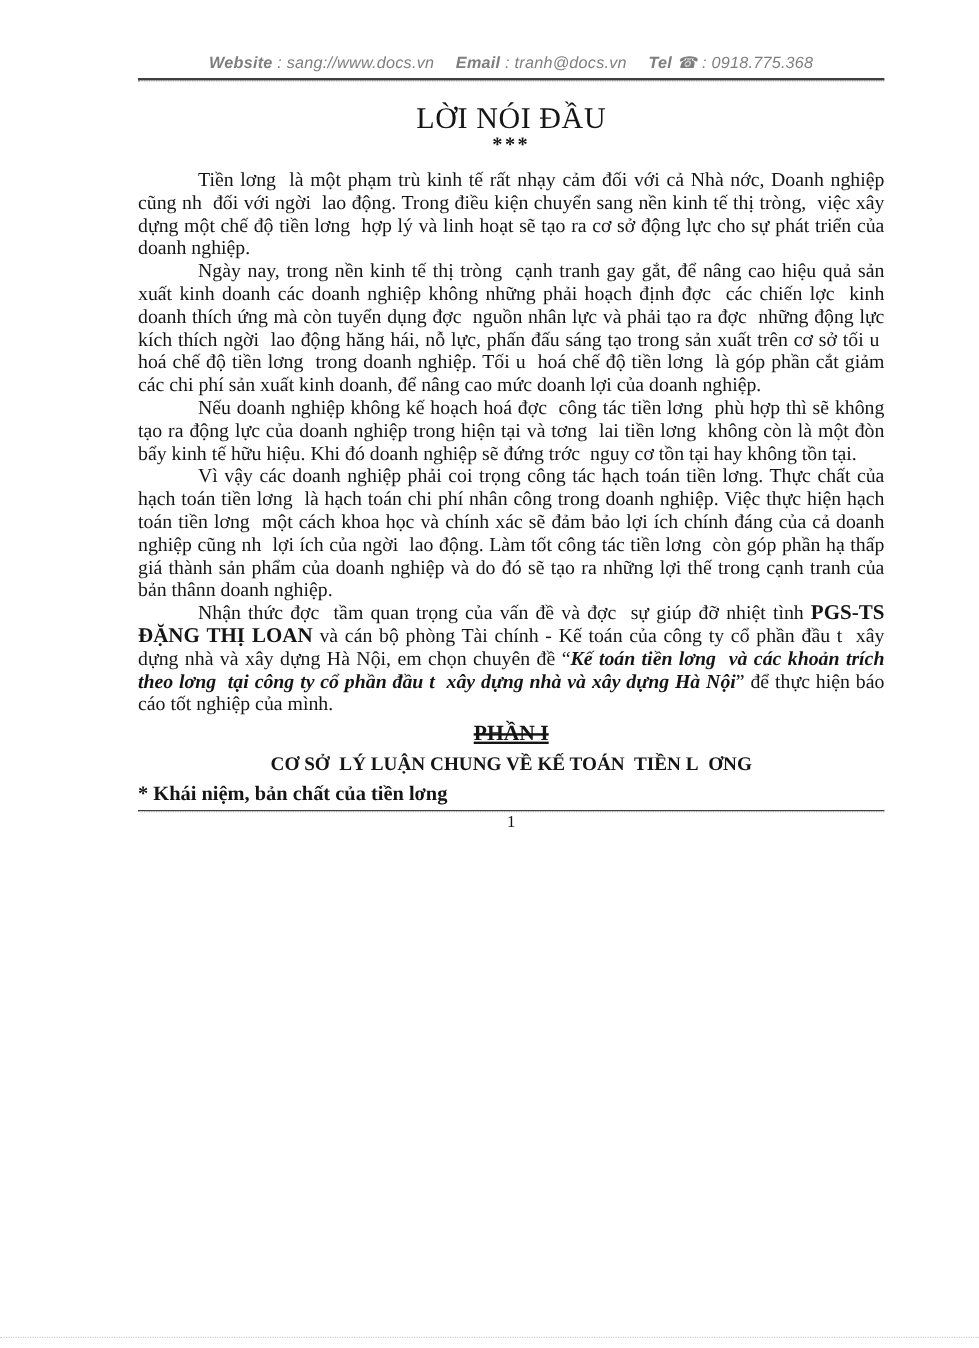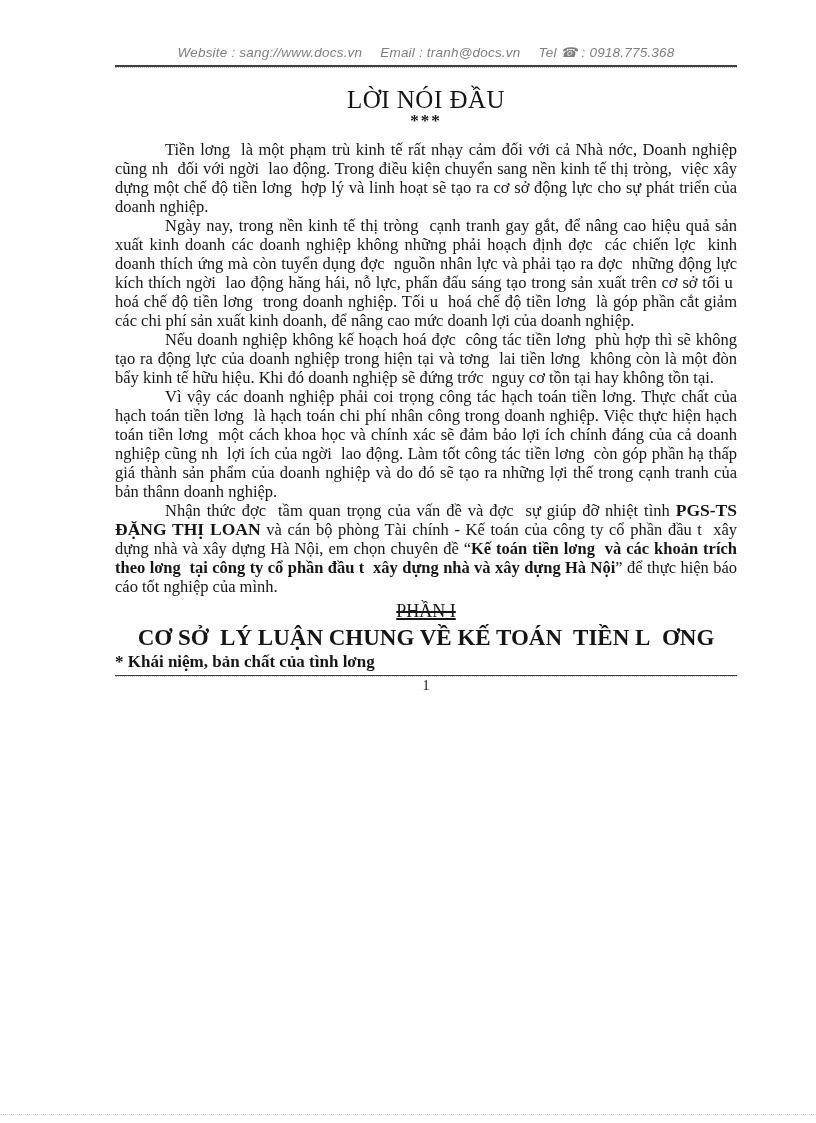--- a/index.html
+++ b/index.html
@@ -18,21 +18,21 @@
     text-align: center;
     font-family: "Liberation Sans", sans-serif;
     font-style: italic;
     font-size: 13.5px;
     color: #7e7e7e;
     letter-spacing: 0.2px;
     padding-bottom: 5px;
     white-space: nowrap;
   }
   .doc-header .seg { margin: 0 9px; }
-  .doc-header b { font-weight: normal; }
+  .doc-header b { font-weight: bold; }
   .header-rule {
     height: 0;
     border-top: 2px solid #3f3f3f;
     border-bottom: 1px dotted #b5b5b5;
   }
 
   
   .main-title {
     margin: 18px 0 0 0;
     text-align: center;
@@ -51,37 +51,37 @@
 
   
   p.body {
     margin: 0;
     font-size: 16.5px;
     line-height: 19px;
     text-align: justify;
     text-indent: 50px;
   }
   .advisor { font-weight: bold; font-size: 17.5px; }
-  .topic-bold { font-weight: bold; }
+  .topic-bold { font-weight: bold; font-style: italic; }
 
   
   .part-heading {
     margin: 5px 0 2px 0;
     text-align: center;
     font-size: 18px;
-    font-weight: normal;
+    font-weight: bold;
   }
   .part-heading .strike-underline {
     text-decoration: underline line-through;
     text-decoration-thickness: 1.5px;
   }
   .chapter-title {
     margin: 5px 0 4px 0;
     text-align: center;
-    font-size: 23px;
+    font-size: 16px;
     font-weight: bold;
     line-height: 21px;
   }
   .section-heading {
     margin: 4px 0 0 0;
     font-size: 15.5px;
     font-weight: bold;
     line-height: 20.5px;
     text-align: justify;
     letter-spacing: 0.4px;
@@ -129,21 +129,21 @@
   <p class="body">Nếu doanh nghiệp không kế hoạch hoá đợc&nbsp; công tác tiền lơng&nbsp; phù hợp thì sẽ không tạo ra động lực của doanh nghiệp trong hiện tại và tơng&nbsp; lai tiền lơng&nbsp; không còn là một đòn bẩy kinh tế hữu hiệu. Khi đó doanh nghiệp sẽ đứng trớc&nbsp; nguy cơ tồn tại hay không tồn tại.</p>
   <p class="body">Vì vậy các doanh nghiệp phải coi trọng công tác hạch toán tiền lơng. Thực chất của hạch toán tiền lơng&nbsp; là hạch toán chi phí nhân công trong doanh nghiệp. Việc thực hiện hạch toán tiền lơng&nbsp; một cách khoa học và chính xác sẽ đảm bảo lợi ích chính đáng của cả doanh nghiệp cũng nh&nbsp; lợi ích của ngời&nbsp; lao động. Làm tốt công tác tiền lơng&nbsp; còn góp phần hạ thấp giá thành sản phẩm của doanh nghiệp và do đó sẽ tạo ra những lợi thế trong cạnh tranh của bản thânn doanh nghiệp.</p>
 
   <p class="body"><span>Nhận thức đợc&nbsp; tầm quan trọng của vấn đề và đợc&nbsp; sự giúp đỡ nhiệt tình </span><span class="advisor">PGS-TS ĐẶNG THỊ LOAN</span><span> và cán bộ phòng Tài chính - Kế toán của công ty cổ phần đầu t&nbsp; xây dựng nhà và xây dựng Hà Nội, em chọn chuyên đề “</span><span class="topic-bold">Kế toán tiền lơng&nbsp; và các khoản trích theo lơng&nbsp; tại công ty cổ phần đầu t&nbsp; xây dựng nhà và xây dựng Hà Nội</span><span>” để thực hiện báo cáo tốt nghiệp của mình.</span></p>
 
   <h2 class="part-heading"><span class="strike-underline">PHẦN I</span></h2>
 
   <h3 class="chapter-title"><span>CƠ SỞ&nbsp; LÝ LUẬN CHUNG VỀ KẾ TOÁN&nbsp; TIỀN L&nbsp; ƠNG</span><br></h3>
 
 
-  <h5 class="subsection-heading">* Khái niệm, bản chất của tình lơng</h5>
+  <h5 class="subsection-heading">* Khái niệm, bản chất của tiền lơng</h5>
 
 
   <div class="footer-rule"></div>
   <div class="page-number">1</div>
 
 </div>
 
 <div class="page-edge"></div>
 
 </body></html>

